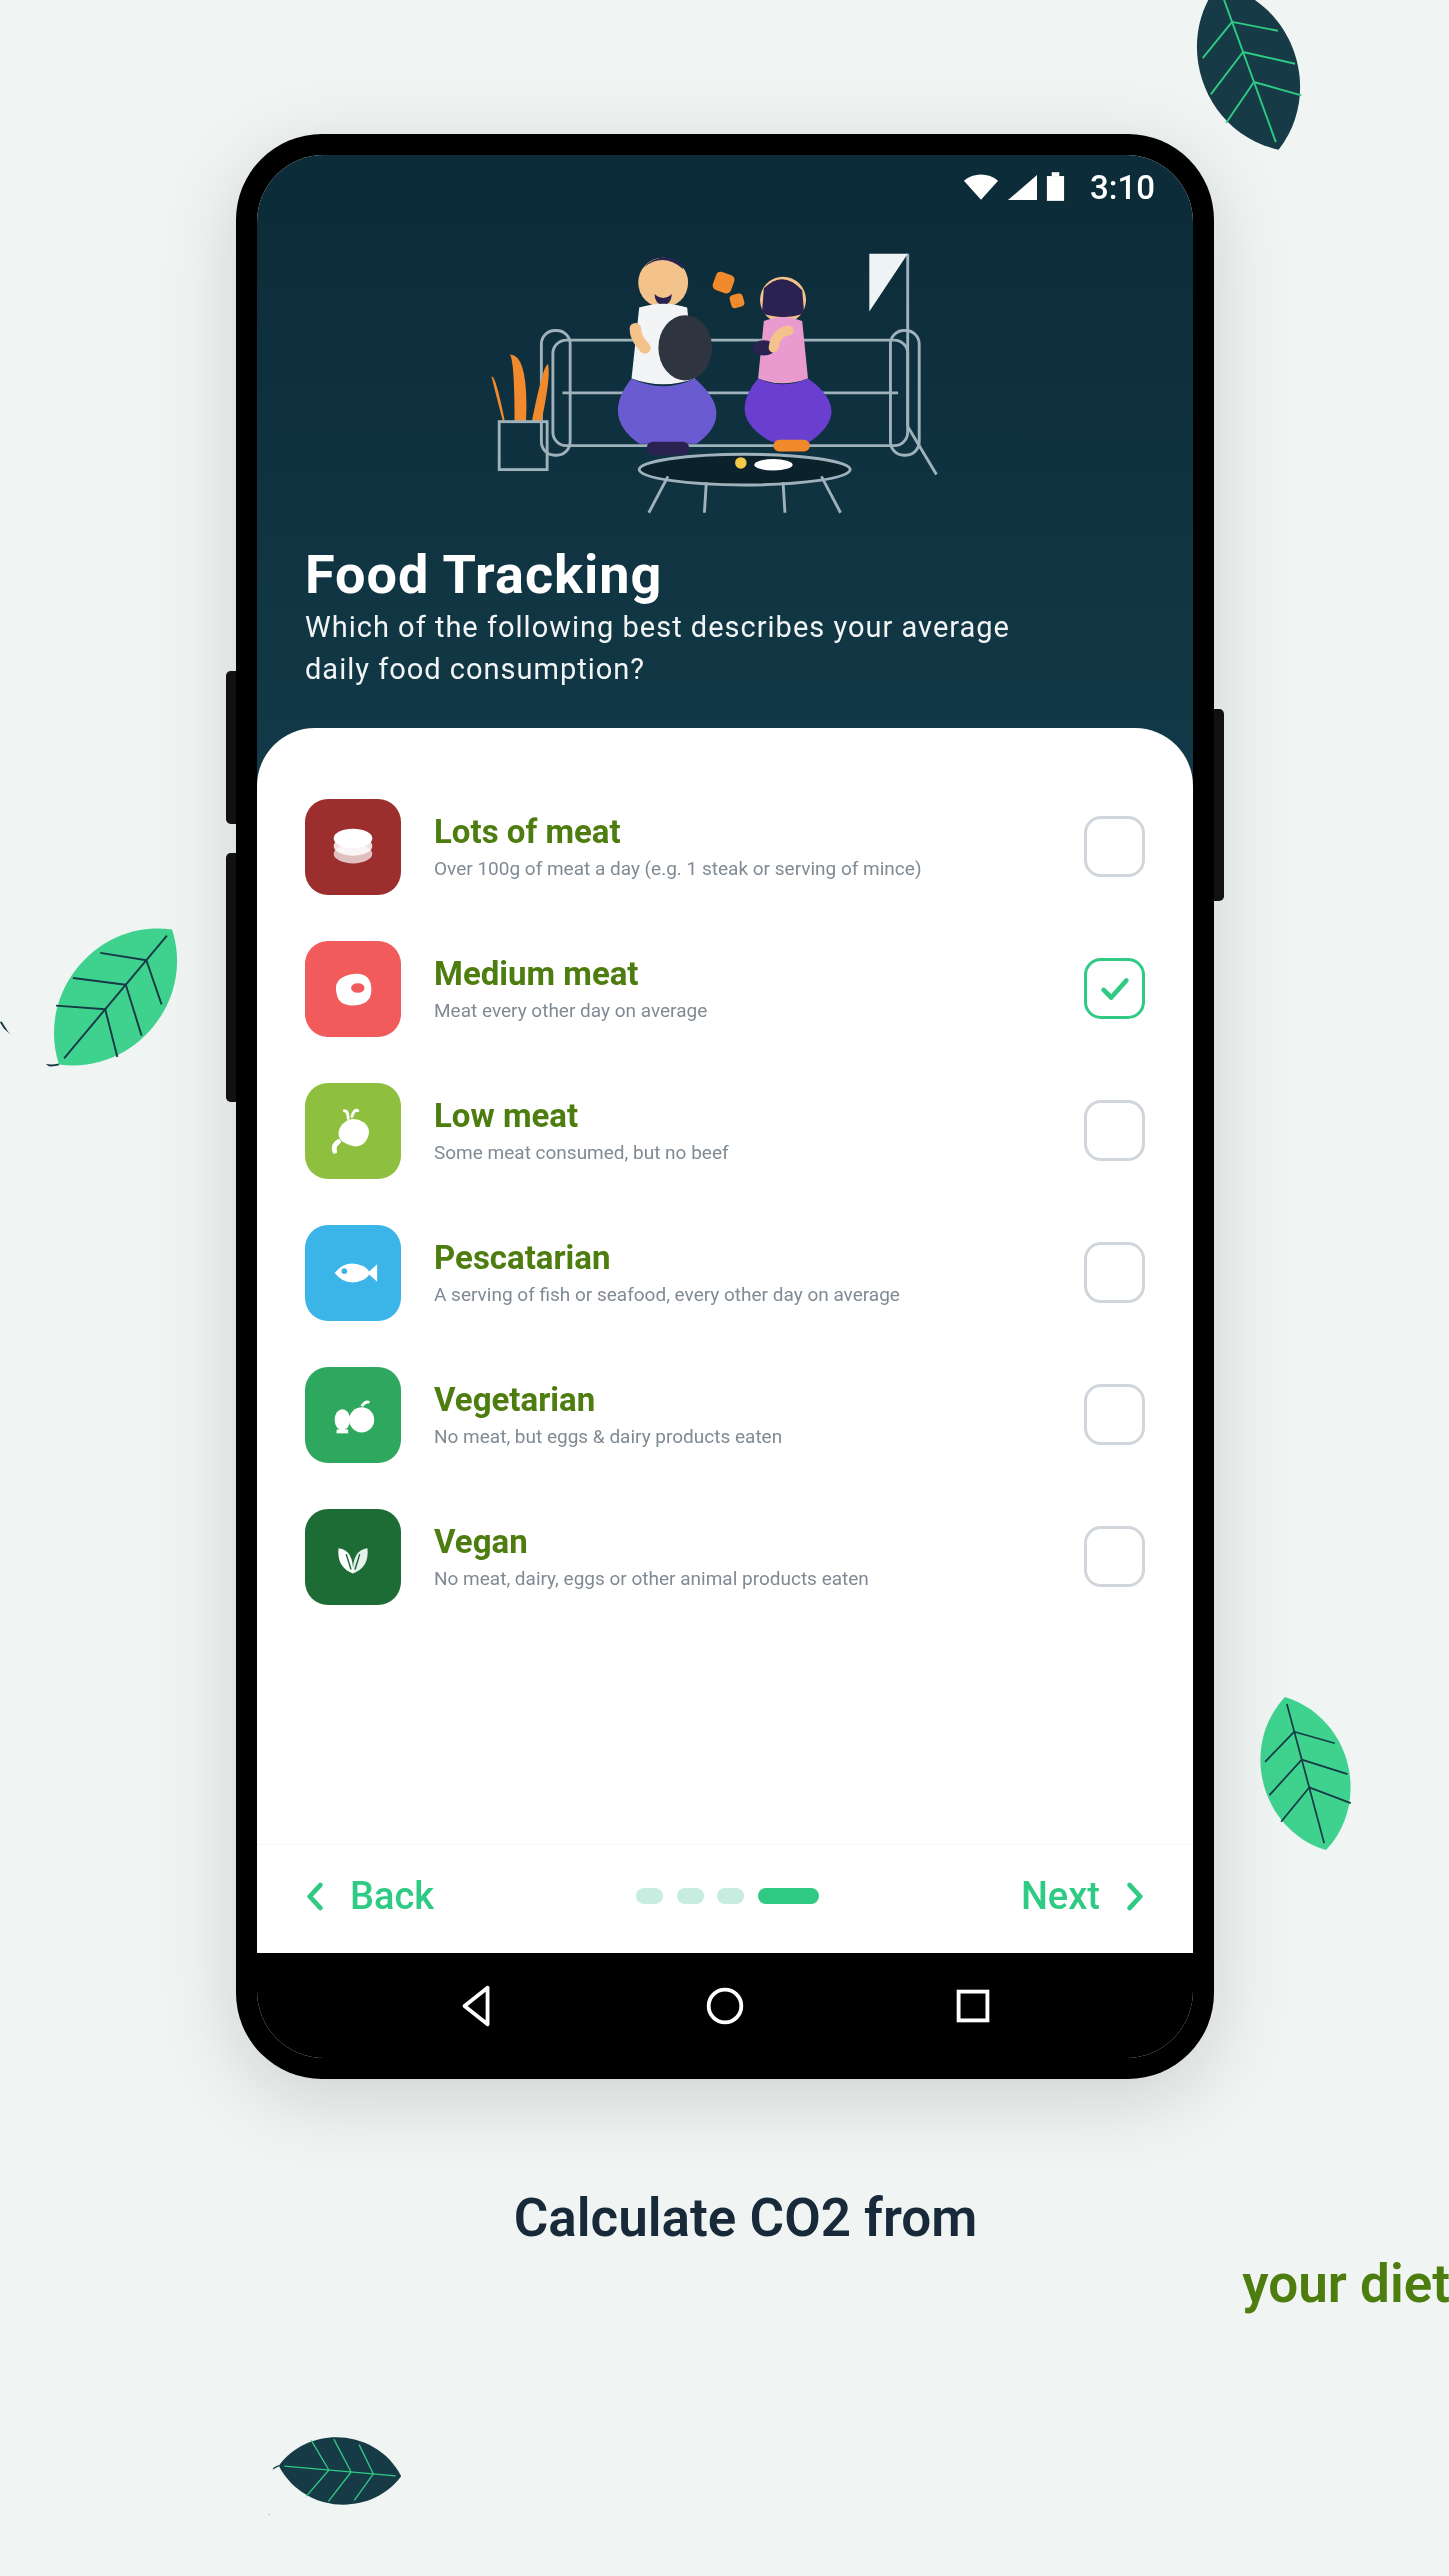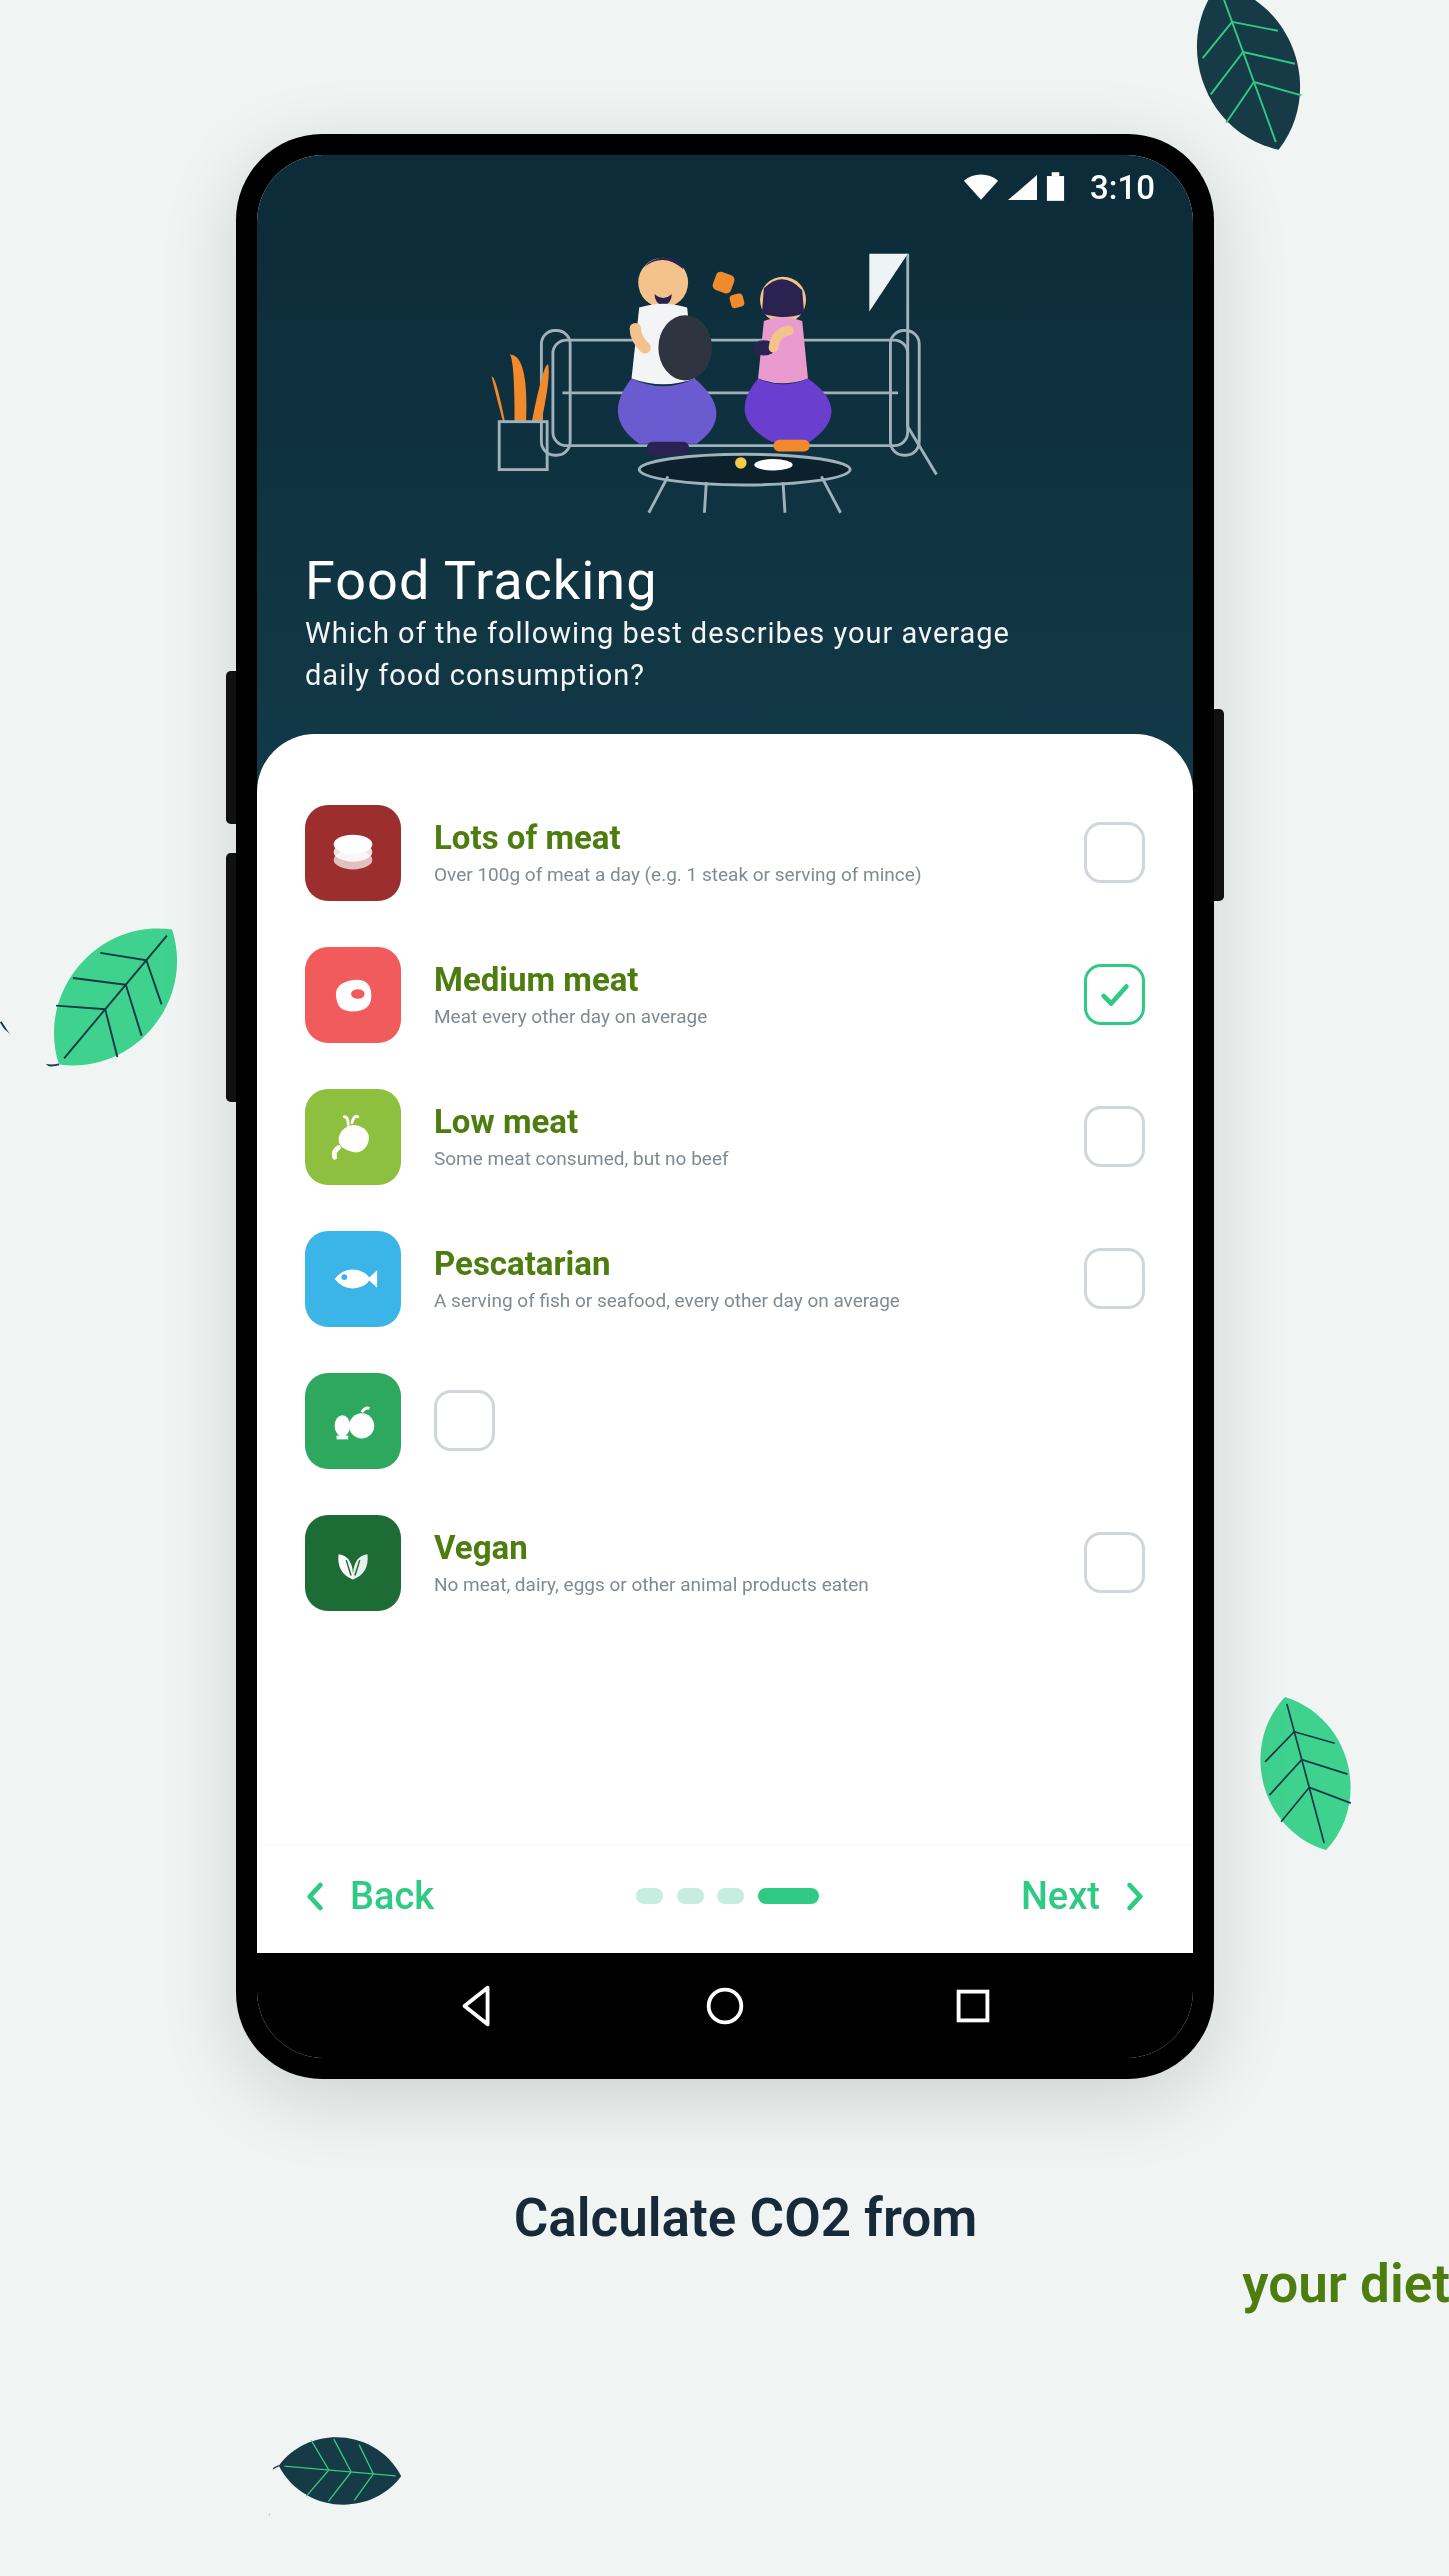--- a/index.html
+++ b/index.html
@@ -87,23 +87,23 @@
     position: relative;
   }
   .illustration {
     height: 307px;
     position: relative;
     margin: 0 auto;
     width: 537px;
   }
   .header-title {
     font-size: 54px;
-    font-weight: 400;
+    font-weight: 700;
     letter-spacing: 1px;
-    margin-top: 17px;
+    margin-top: 11px;
   }
   .header-sub {
     font-size: 29px;
     line-height: 1.45;
     letter-spacing: 1px;
     opacity: .95;
     max-width: 728px;
   }
 
   
@@ -355,20 +355,24 @@
           </div>
           <div class="option">
             <div class="opt-icon" style="background:#2ea85f">
               <svg width="56" height="56" viewBox="0 0 58 58">
                 <ellipse cx="18" cy="34" rx="8" ry="11" fill="#fff"></ellipse>
                 <rect x="12" y="44" width="12" height="4" fill="#fff"></rect>
                 <circle cx="38" cy="34" r="13" fill="#fff"></circle>
                 <path d="M38 20 Q42 14 46 16" stroke="#fff" stroke-width="3" fill="none"></path>
               </svg>
             </div>
+            <div class="opt-text">
+              <div class="opt-title">Vegetarian</div>
+              <div class="opt-desc">No meat, but eggs &amp; dairy products eaten</div>
+            </div>
             <div class="checkbox "></div>
           </div>
           <div class="option">
             <div class="opt-icon" style="background:#1d6b35">
               <svg width="56" height="56" viewBox="0 0 58 58">
                 <path d="M29 46 Q12 40 14 20 Q30 22 29 46 Z" fill="#fff"></path>
                 <path d="M29 46 Q46 40 44 20 Q28 22 29 46 Z" fill="#fff" opacity=".9"></path>
                 <line x1="22" y1="26" x2="27" y2="42" stroke="#1d6b35" stroke-width="1.5"></line>
                 <line x1="36" y1="26" x2="31" y2="42" stroke="#1d6b35" stroke-width="1.5"></line>
               </svg>

